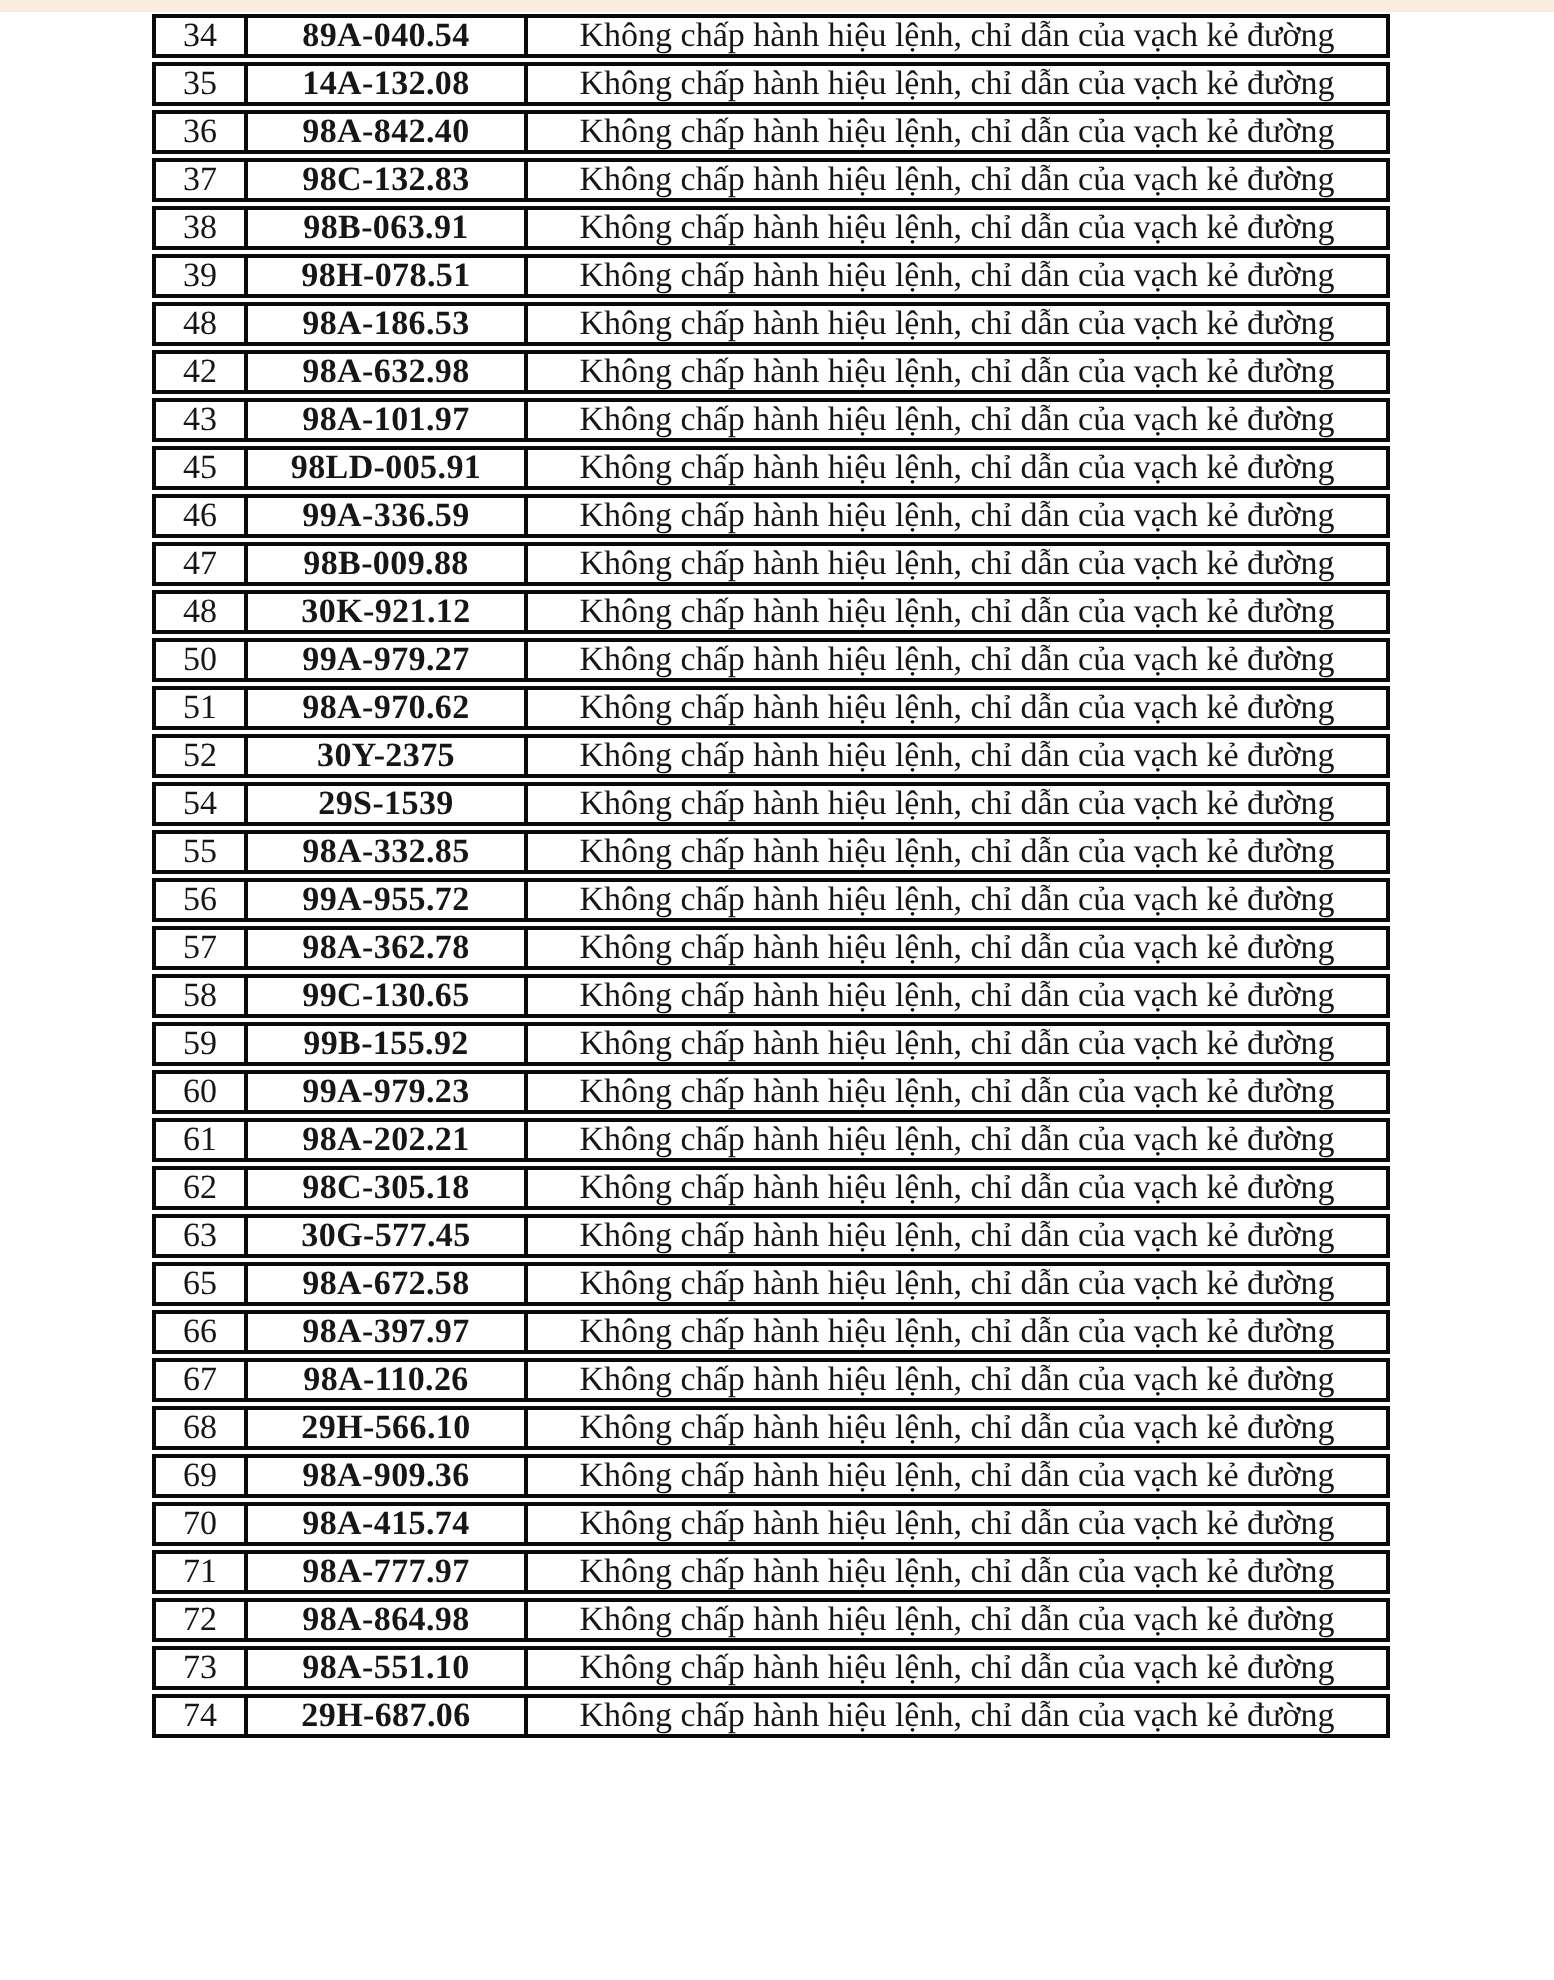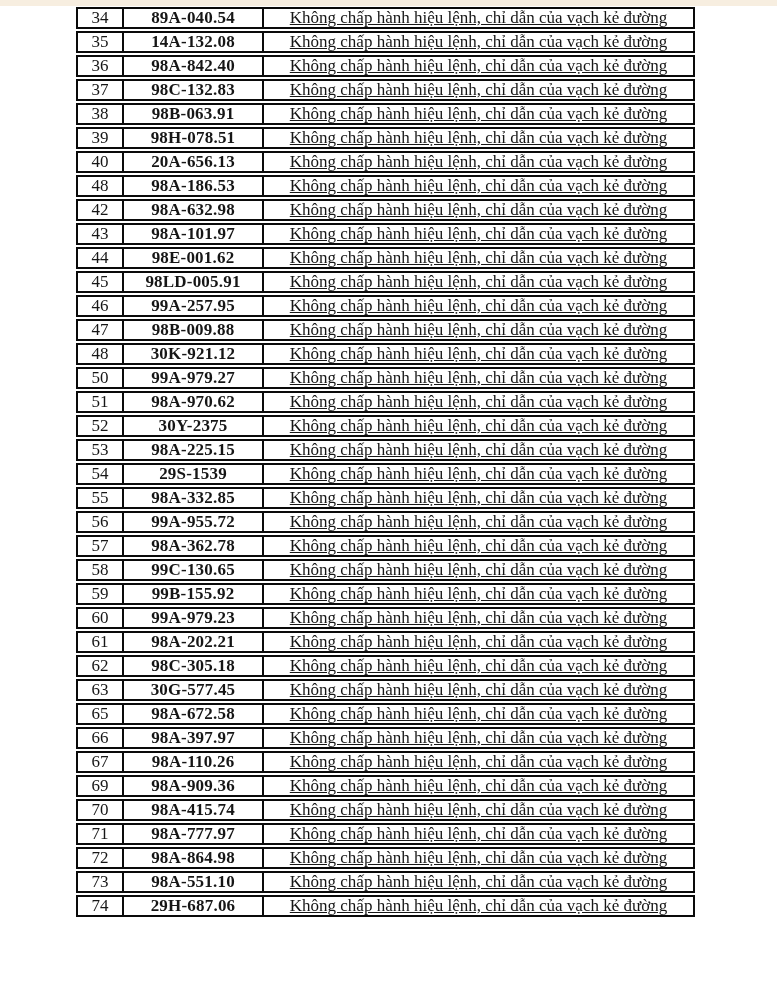--- a/index.html
+++ b/index.html
@@ -43,21 +43,21 @@
     border-top: 2px solid var(--border-color, #000);
     border-bottom: 2px solid var(--border-color, #000);
     border-right: 2px solid var(--border-color, #000);
     box-sizing: content-box;
   }
   table.violation-table td:first-child {
     border-left: 2px solid var(--border-color, #000);
   }
   td.col-no { width: 44px; }
   td.col-plate { width: 138px; letter-spacing: 0.2px; font-weight: bold; }
-  td.col-violation { width: 429px; text-decoration: underline; }
+  td.col-violation { width: 429px; }
 </style>
 </head>
 <body>
 
 <div class="page">
   <div class="scan-band"></div>
   <table class="violation-table">
     <tbody>
         <tr>
     <td class="col-no">34</td>
@@ -83,52 +83,42 @@
     <td class="col-no">38</td>
     <td class="col-plate">98B-063.91</td>
     <td class="col-violation">Không chấp hành hiệu lệnh, chỉ dẫn của vạch kẻ đường</td>
   </tr>
         <tr>
     <td class="col-no">39</td>
     <td class="col-plate">98H-078.51</td>
     <td class="col-violation">Không chấp hành hiệu lệnh, chỉ dẫn của vạch kẻ đường</td>
   </tr>
         <tr>
-    <td class="col-no">40</td>
-    <td class="col-plate">20A-656.13</td>
-    <td class="col-violation">Không chấp hành hiệu lệnh, chỉ dẫn của vạch kẻ đường</td>
-  </tr>
-        <tr>
     <td class="col-no">48</td>
     <td class="col-plate">98A-186.53</td>
     <td class="col-violation">Không chấp hành hiệu lệnh, chỉ dẫn của vạch kẻ đường</td>
   </tr>
         <tr>
     <td class="col-no">42</td>
     <td class="col-plate">98A-632.98</td>
     <td class="col-violation">Không chấp hành hiệu lệnh, chỉ dẫn của vạch kẻ đường</td>
   </tr>
         <tr>
     <td class="col-no">43</td>
     <td class="col-plate">98A-101.97</td>
     <td class="col-violation">Không chấp hành hiệu lệnh, chỉ dẫn của vạch kẻ đường</td>
   </tr>
         <tr>
-    <td class="col-no">44</td>
-    <td class="col-plate">98E-001.62</td>
-    <td class="col-violation">Không chấp hành hiệu lệnh, chỉ dẫn của vạch kẻ đường</td>
-  </tr>
-        <tr>
     <td class="col-no">45</td>
     <td class="col-plate">98LD-005.91</td>
     <td class="col-violation">Không chấp hành hiệu lệnh, chỉ dẫn của vạch kẻ đường</td>
   </tr>
         <tr>
     <td class="col-no">46</td>
-    <td class="col-plate">99A-257.95</td>
+    <td class="col-plate">99A-336.59</td>
     <td class="col-violation">Không chấp hành hiệu lệnh, chỉ dẫn của vạch kẻ đường</td>
   </tr>
         <tr>
     <td class="col-no">47</td>
     <td class="col-plate">98B-009.88</td>
     <td class="col-violation">Không chấp hành hiệu lệnh, chỉ dẫn của vạch kẻ đường</td>
   </tr>
         <tr>
     <td class="col-no">48</td>
     <td class="col-plate">30K-921.12</td>
@@ -143,25 +133,20 @@
     <td class="col-no">51</td>
     <td class="col-plate">98A-970.62</td>
     <td class="col-violation">Không chấp hành hiệu lệnh, chỉ dẫn của vạch kẻ đường</td>
   </tr>
         <tr>
     <td class="col-no">52</td>
     <td class="col-plate">30Y-2375</td>
     <td class="col-violation">Không chấp hành hiệu lệnh, chỉ dẫn của vạch kẻ đường</td>
   </tr>
         <tr>
-    <td class="col-no">53</td>
-    <td class="col-plate">98A-225.15</td>
-    <td class="col-violation">Không chấp hành hiệu lệnh, chỉ dẫn của vạch kẻ đường</td>
-  </tr>
-        <tr>
     <td class="col-no">54</td>
     <td class="col-plate">29S-1539</td>
     <td class="col-violation">Không chấp hành hiệu lệnh, chỉ dẫn của vạch kẻ đường</td>
   </tr>
         <tr>
     <td class="col-no">55</td>
     <td class="col-plate">98A-332.85</td>
     <td class="col-violation">Không chấp hành hiệu lệnh, chỉ dẫn của vạch kẻ đường</td>
   </tr>
         <tr>
@@ -210,20 +195,25 @@
     <td class="col-violation">Không chấp hành hiệu lệnh, chỉ dẫn của vạch kẻ đường</td>
   </tr>
         <tr>
     <td class="col-no">66</td>
     <td class="col-plate">98A-397.97</td>
     <td class="col-violation">Không chấp hành hiệu lệnh, chỉ dẫn của vạch kẻ đường</td>
   </tr>
         <tr>
     <td class="col-no">67</td>
     <td class="col-plate">98A-110.26</td>
+    <td class="col-violation">Không chấp hành hiệu lệnh, chỉ dẫn của vạch kẻ đường</td>
+  </tr>
+        <tr>
+    <td class="col-no">68</td>
+    <td class="col-plate">29H-566.10</td>
     <td class="col-violation">Không chấp hành hiệu lệnh, chỉ dẫn của vạch kẻ đường</td>
   </tr>
         <tr>
     <td class="col-no">69</td>
     <td class="col-plate">98A-909.36</td>
     <td class="col-violation">Không chấp hành hiệu lệnh, chỉ dẫn của vạch kẻ đường</td>
   </tr>
         <tr>
     <td class="col-no">70</td>
     <td class="col-plate">98A-415.74</td>

